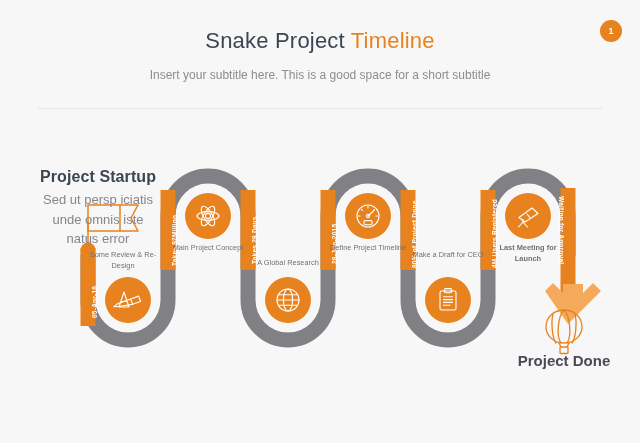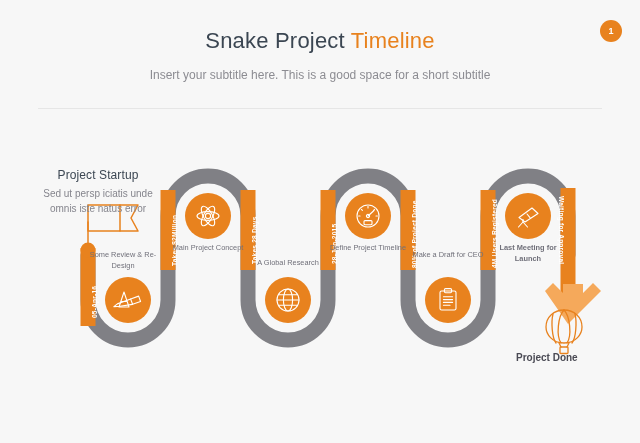--- a/index.html
+++ b/index.html
@@ -100,39 +100,40 @@
 
   
   #intro {
     position: absolute;
     left: 36px;
     top: 168px;
     width: 124px;
     text-align: center;
   }
   #intro-title {
-    font-size: 12px;
+    font-size: 16px;
     color: #3b4652;
-    font-weight: normal;
+    font-weight: bold;
     letter-spacing: 0.1px;
   }
   #intro-body {
     margin-top: 4px;
-    font-size: 10px;
+    font-size: 13px;
     line-height: 1.5;
     color: #85858d;
   }
 
   
   #end-caption {
     position: absolute;
     left: 516px;
     top: 352px;
     width: 96px;
-    font-size: 10px;
+    text-align: center;
+    font-size: 15px;
     font-weight: bold;
     color: #4a4a54;
   }
 </style>
 </head>
 <body>
 
 <div id="slide">
 
   <div id="page-badge">1</div>

